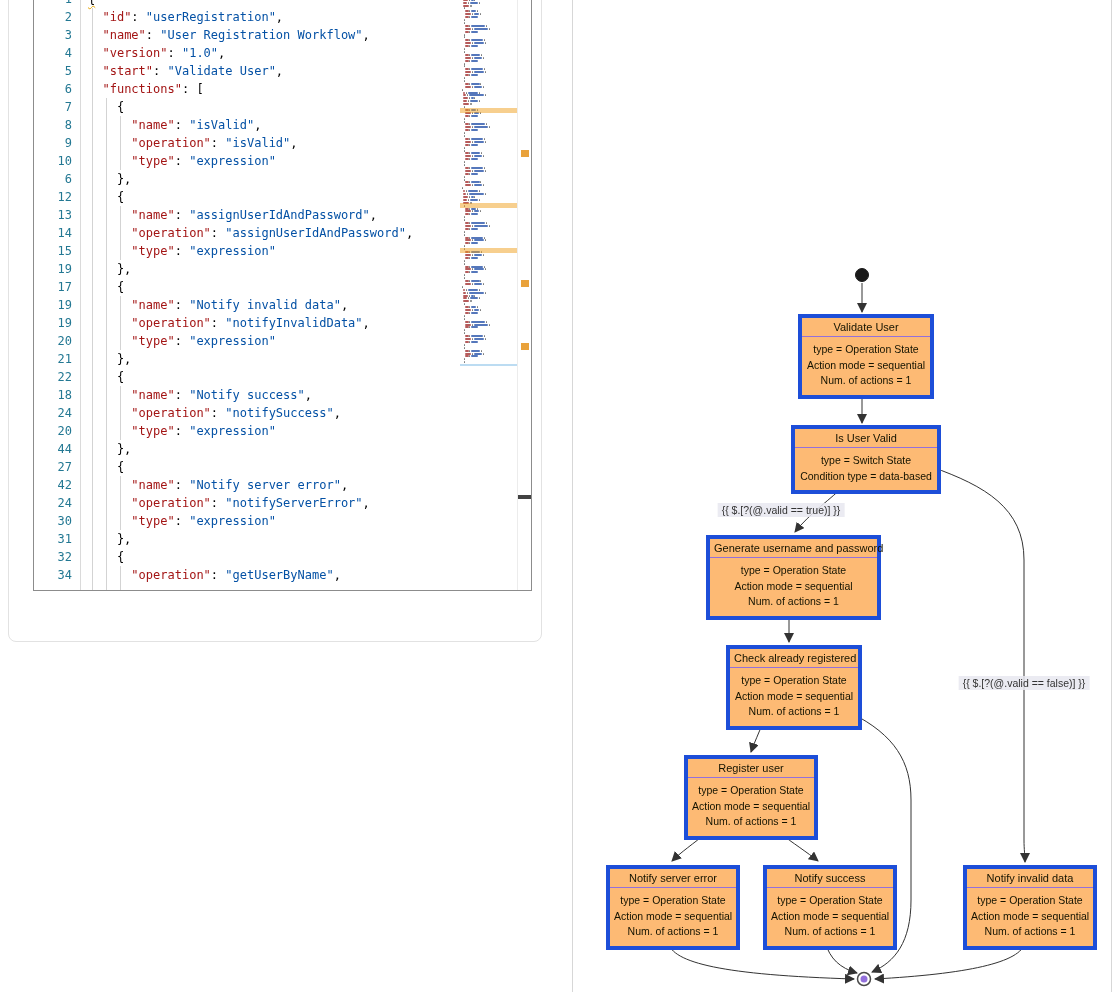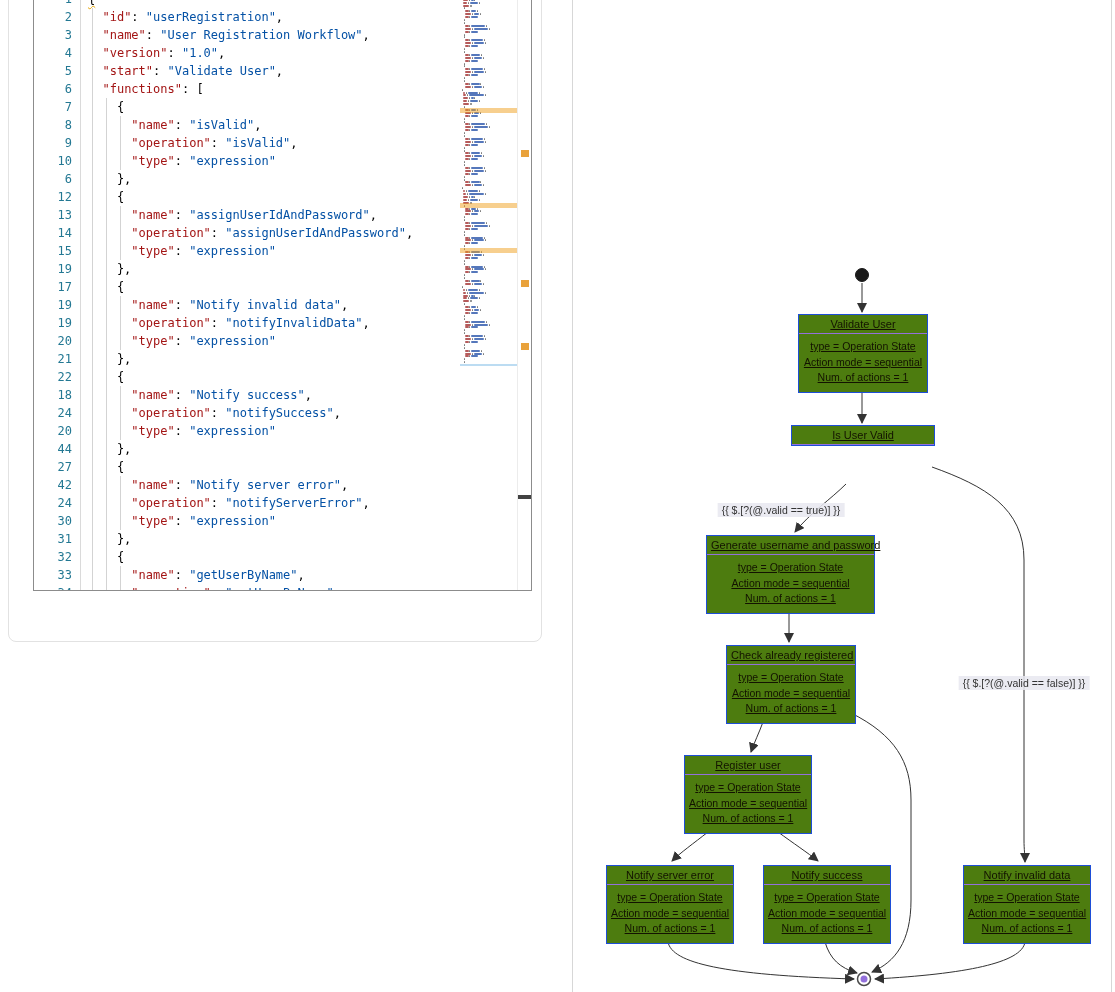--- a/index.html
+++ b/index.html
@@ -30,21 +30,21 @@
   .mm-view{position:absolute;left:0;width:58px;height:2px;background:#bcdcf2;}
   
   #ruler{position:absolute;left:483px;top:0;bottom:0;width:14px;border-left:1px solid #ececec;background:#fff;}
   .rl-warn{position:absolute;left:3px;width:8px;height:7px;background:#e9a23b;}
   .rl-dark{position:absolute;left:0;width:14px;height:4px;background:#424242;}
 
   
   #diagram{position:absolute;left:572px;top:0;width:538px;height:992px;background:#fff;
     border-left:1px solid #d7d7d7;border-right:1px solid #d7d7d7;}
   #edges{position:absolute;left:0;top:0;}
-  .dnode{position:absolute;background:#4d7c0f;border:1px solid #1d4ed8;color:#131300;z-index:2;text-decoration:underline;}
+  .dnode{position:absolute;background:#fdba74;border:4px solid #1d4ed8;color:#131300;z-index:2;}
   .dtitle{font-size:11px;text-align:center;padding:3px 4px;border-bottom:1px solid #9370DB;white-space:nowrap;}
   .dbody{padding:5px 4px 6px;font-size:10.5px;}
   .dbody div{text-align:center;line-height:15.5px;white-space:nowrap;}
   .edge-label{position:absolute;transform:translate(-50%,-50%);background:rgba(232,232,240,0.85);
     color:#333;font-size:10.5px;padding:1px 4px;white-space:nowrap;z-index:3;}
 </style>
 </head>
 <body>
 
 <div class="editor-card">
@@ -76,21 +76,20 @@
         <div class="row"><div class="ln">18</div><div class="code"><span class="tk-p">      </span><span class="tk-k">"name"</span><span class="tk-p">: </span><span class="tk-v">"Notify success"</span><span class="tk-p">,</span></div></div>
         <div class="row"><div class="ln">24</div><div class="code"><span class="tk-p">      </span><span class="tk-k">"operation"</span><span class="tk-p">: </span><span class="tk-v">"notifySuccess"</span><span class="tk-p">,</span></div></div>
         <div class="row"><div class="ln">20</div><div class="code"><span class="tk-p">      </span><span class="tk-k">"type"</span><span class="tk-p">: </span><span class="tk-v">"expression"</span></div></div>
         <div class="row"><div class="ln">44</div><div class="code"><span class="tk-p">    },</span></div></div>
         <div class="row"><div class="ln">27</div><div class="code"><span class="tk-p">    {</span></div></div>
         <div class="row"><div class="ln">42</div><div class="code"><span class="tk-p">      </span><span class="tk-k">"name"</span><span class="tk-p">: </span><span class="tk-v">"Notify server error"</span><span class="tk-p">,</span></div></div>
         <div class="row"><div class="ln">24</div><div class="code"><span class="tk-p">      </span><span class="tk-k">"operation"</span><span class="tk-p">: </span><span class="tk-v">"notifyServerError"</span><span class="tk-p">,</span></div></div>
         <div class="row"><div class="ln">30</div><div class="code"><span class="tk-p">      </span><span class="tk-k">"type"</span><span class="tk-p">: </span><span class="tk-v">"expression"</span></div></div>
         <div class="row"><div class="ln">31</div><div class="code"><span class="tk-p">    },</span></div></div>
         <div class="row"><div class="ln">32</div><div class="code"><span class="tk-p">    {</span></div></div>
-        <div class="row"><div class="ln">33</div><div class="code"><span class="tk-p">      </span><span class="tk-k">"name"</span><span class="tk-p">: </span><span class="tk-v">"getUserByName"</span><span class="tk-p">,</span></div></div>
         <div class="row"><div class="ln">34</div><div class="code"><span class="tk-p">      </span><span class="tk-k">"operation"</span><span class="tk-p">: </span><span class="tk-v">"getUserByName"</span><span class="tk-p">,</span></div></div>
       </div>
     <div id="guides">
         <div class="guide" style="left: 58px; top: 26px; height: 582px;"></div>
         <div class="guide" style="left: 72px; top: 116px; height: 492px;"></div>
         <div class="guide" style="left: 86px; top: 134px; height: 54px;"></div>
         <div class="guide" style="left: 86px; top: 224px; height: 54px;"></div>
         <div class="guide" style="left: 86px; top: 314px; height: 54px;"></div>
         <div class="guide" style="left: 86px; top: 404px; height: 54px;"></div>
         <div class="guide" style="left: 86px; top: 494px; height: 54px;"></div>
@@ -488,20 +487,24 @@
 <div class="dnode" style="left: 225px; top: 314px; width: 128px;">
       <div class="dtitle">Validate User</div>
       <div class="dbody">
         <div>type = Operation State</div>
         <div>Action mode = sequential</div>
         <div>Num. of actions = 1</div>
       </div>
     </div>
     <div class="dnode" style="left: 218px; top: 425px; width: 142px;">
       <div class="dtitle">Is User Valid</div>
+      <div class="dbody">
+        <div>type = Switch State</div>
+        <div>Condition type = data-based</div>
+      </div>
     </div>
     <div class="dnode" style="left: 133px; top: 535px; width: 167px;">
       <div class="dtitle">Generate username and password</div>
       <div class="dbody">
         <div>type = Operation State</div>
         <div>Action mode = sequential</div>
         <div>Num. of actions = 1</div>
       </div>
     </div>
     <div class="dnode" style="left: 153px; top: 645px; width: 128px;">

